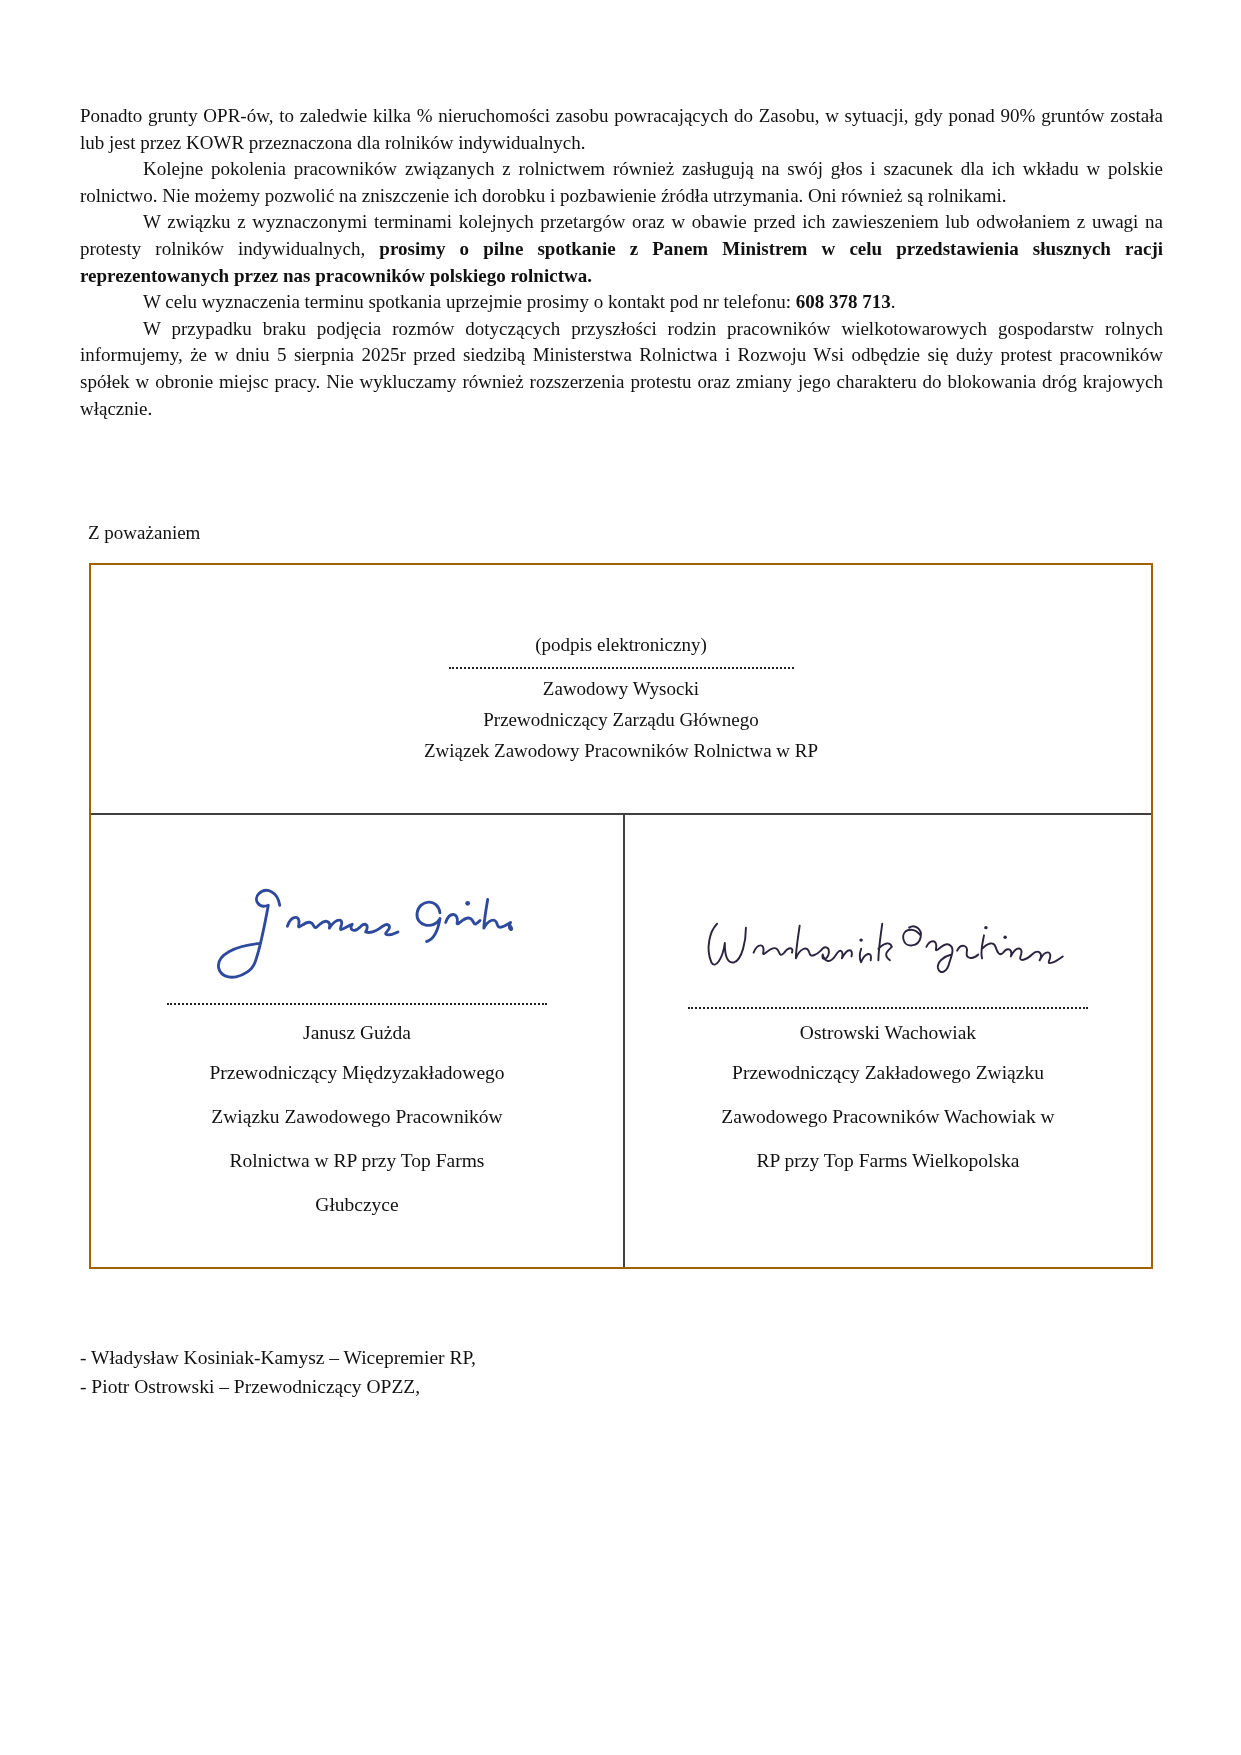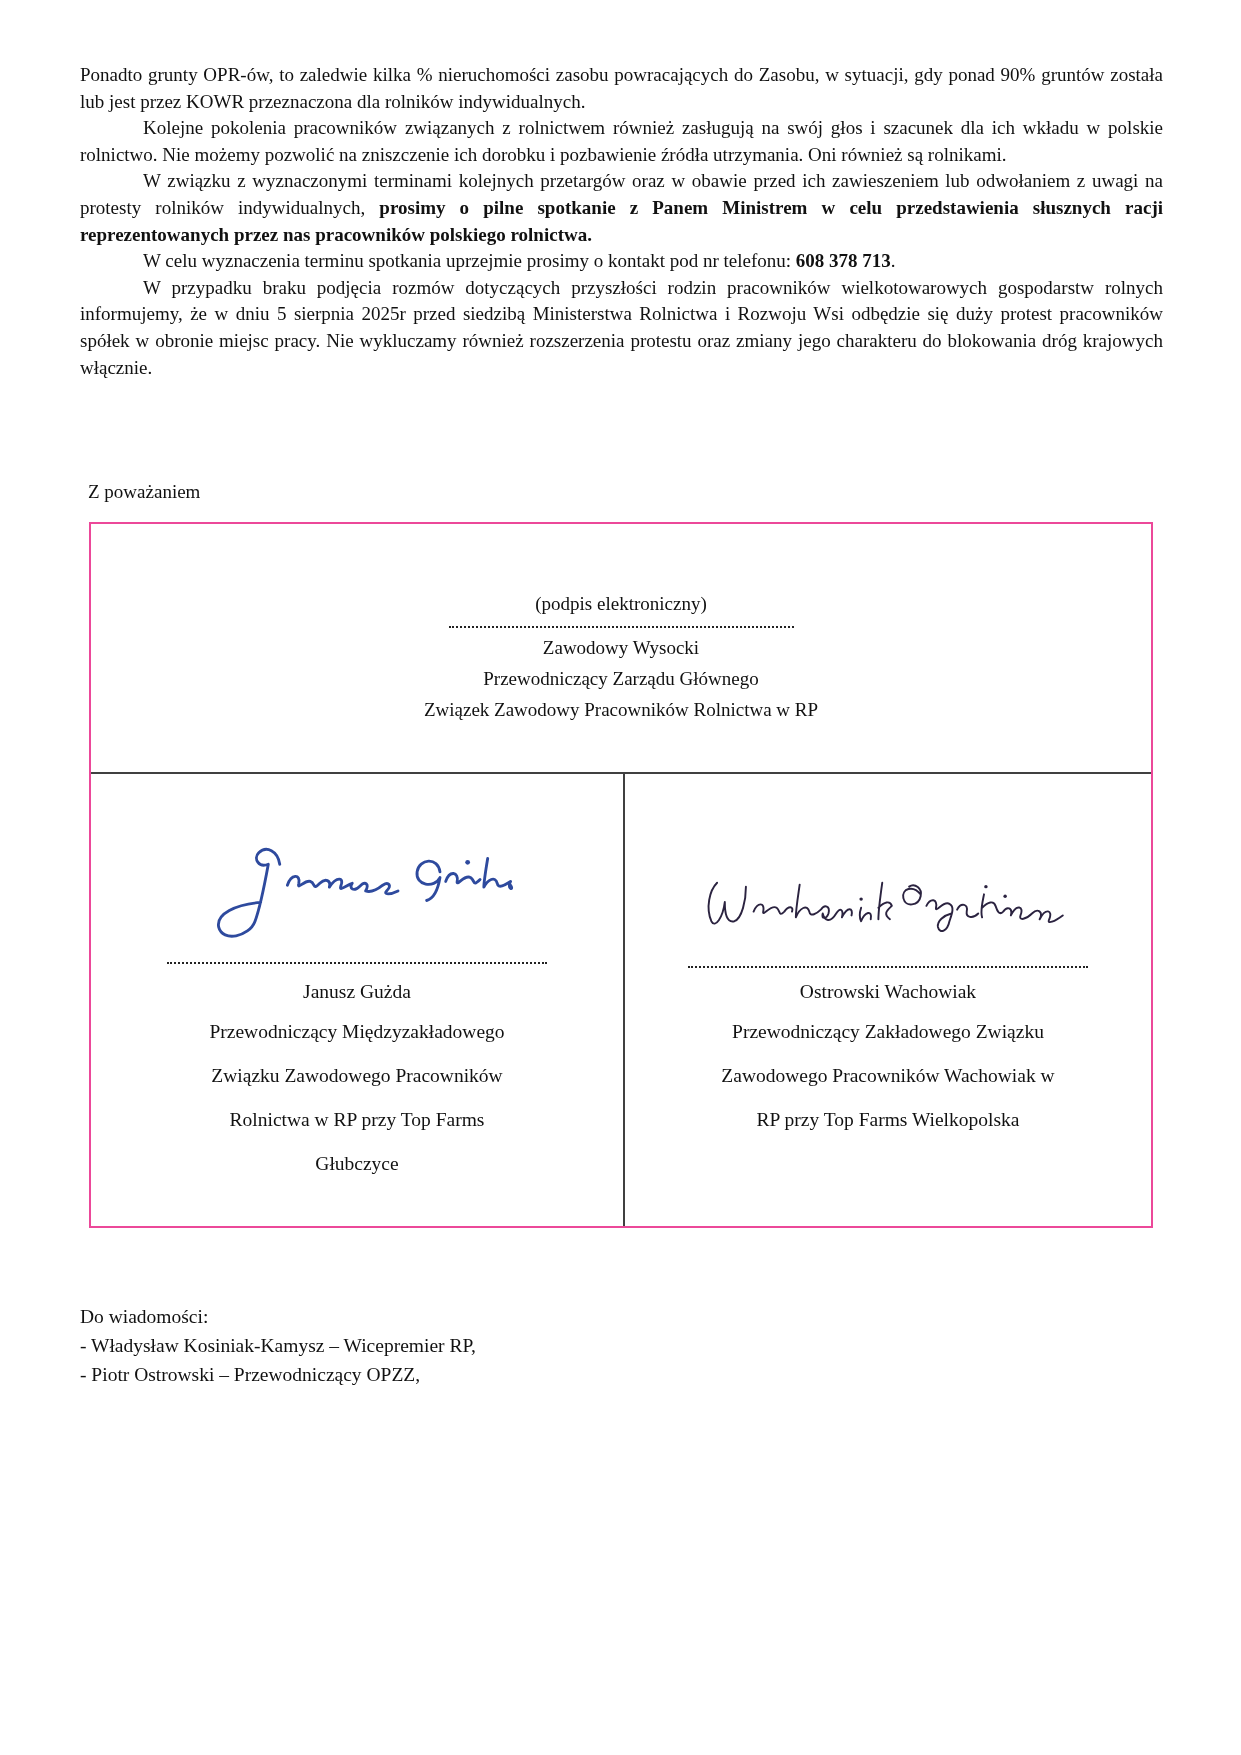--- a/index.html
+++ b/index.html
@@ -6,39 +6,40 @@
   .page {
     position: relative;
     width: 1241px;
     height: 1557px;
     box-sizing: border-box;
     padding: 62px 78px 40px 80px;
     background: #ffffff;
     color: #111;
     font-family: "Liberation Serif", serif;
     overflow: hidden;
+    margin-top: 41px;
   }
   .para {
     margin: 0;
     font-size: 19px;
     line-height: 26.6px;
     text-align: justify;
     color: #111;
   }
   .ind { text-indent: 63px; }
   .closing {
     margin: 98px 0 0 0;
     padding-left: 8px;
     font-size: 19px;
     line-height: 26.6px;
   }
   .sig-table {
     margin: 16px 0 0 9px;
     width: 1064px;
-    border: 2px solid #ec4899;
+    border: 2px solid #a16207;
     box-sizing: border-box;
   }
   .sig-top {
     box-sizing: border-box;
     height: 250px;
     border-bottom: 2px solid #404040;
     text-align: center;
     padding-top: 64px;
     font-size: 19px;
     line-height: 31px;
@@ -154,18 +155,17 @@
         <div class="cell-name">Ostrowski Wachowiak</div>
         <div class="cell-line">Przewodniczący Zakładowego Związku</div>
         <div class="cell-line">Zawodowego Pracowników Wachowiak w</div>
         <div class="cell-line">RP przy Top Farms Wielkopolska</div>
       </div>
 
     </div>
   </div>
 
   <div class="cc">
-    <p>Do wiadomości:</p>
     <p>- Władysław Kosiniak-Kamysz – Wicepremier RP,</p>
     <p>- Piotr Ostrowski – Przewodniczący OPZZ,</p>
   </div>
 
 </div>
 
 </body></html>

